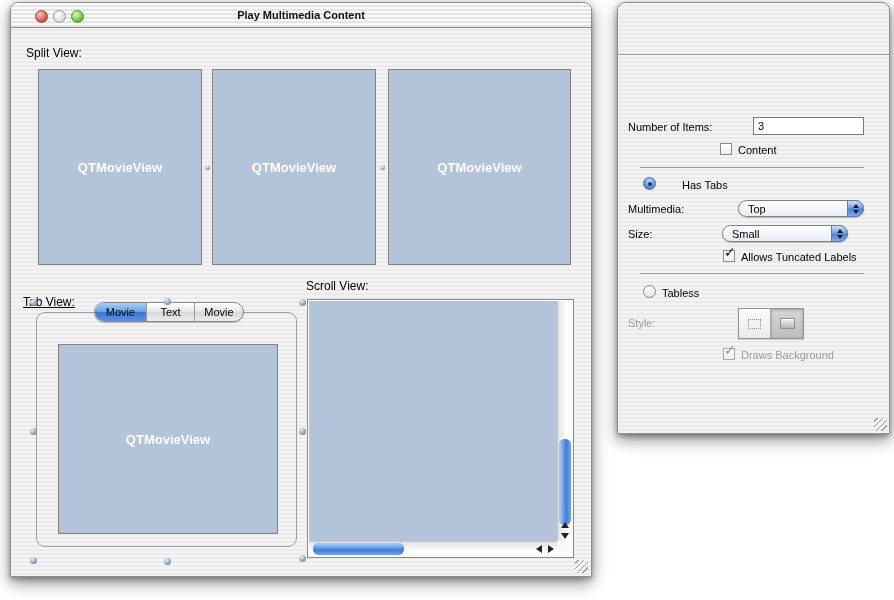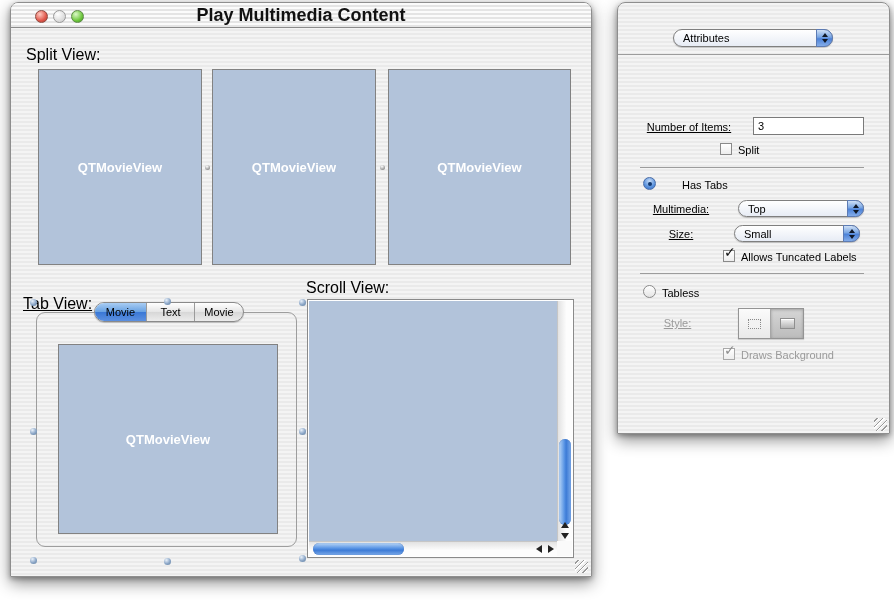--- a/index.html
+++ b/index.html
@@ -9,25 +9,25 @@
     background:repeating-linear-gradient(180deg,#f4f4f4 0 2px,#eaeaea 2px 4px);
     box-shadow:0 6px 16px rgba(0,0,0,.45), 0 2px 5px rgba(0,0,0,.3); }
   .titlebar { position:absolute; left:0; right:0; top:0; border-radius:7px 7px 0 0;
     background:repeating-linear-gradient(180deg,#fbfbfb 0 2px,#e4e4e4 2px 4px);
     border-bottom:1px solid #8c8c8c; display:flex; align-items:center; justify-content:center; }
   .tl { position:absolute; border-radius:50%; }
   .tl.red   { background:radial-gradient(circle at 35% 30%,#ffc9c0,#e0584c 60%,#a83a30); border:1px solid #8f4a41;}
   .tl.gray  { background:radial-gradient(circle at 35% 30%,#ffffff,#d9d9d9 70%,#bdbdbd); border:1px solid #9a9a9a;}
   .tl.green { background:radial-gradient(circle at 35% 30%,#dcf8c8,#6fc83e 60%,#3f8f23); border:1px solid #5d8a47;}
   .tl.hollow{ background:radial-gradient(circle at 40% 35%,#ffffff,#e3e3e3); border:1px solid #8f8f8f; }
-  .wtitle { font-size:18px; font-weight:bold; color:#111; }
+  .wtitle { font-size:11px; font-weight:bold; color:#111; }
   .wtitle.small { font-size:11px; }
-  .lbl { position:absolute; font-size:16px; color:#000; white-space:nowrap; }
+  .lbl { position:absolute; font-size:12px; color:#000; white-space:nowrap; }
   .lbl.s11 { font-size:11px; }
-  .lbl.right { text-align:center;text-decoration:underline; }
+  .lbl.right { text-align:left; }
   .lbl.dis { color:#9a9a9a; }
   .movie-pane { position:absolute; background:#b2c3da; border:1px solid #828282;
     display:flex; align-items:center; justify-content:center; color:#fff; font-weight:bold; font-size:13px; }
   .dimple { position:absolute; width:5px; height:5px; border-radius:50%;
     background:radial-gradient(circle at 40% 30%,#fdfdfd,#8e8e8e 75%); }
   .aqua-btn { position:absolute; border:1px solid #878787; border-radius:11px;
     background:linear-gradient(180deg,#ffffff,#ececec 48%,#d9d9d9 52%,#efefef);
     box-shadow:0 1px 2px rgba(0,0,0,.25); font-size:12px; display:flex; align-items:center; justify-content:center; }
   .tabbox { position:absolute; border:1px solid #9d9d9d; border-radius:9px; }
   .tabbar { position:absolute; display:flex; border:1px solid #8a8a8a; border-radius:10px; overflow:hidden;
@@ -162,54 +162,47 @@
     </div>
     <div class="corner"></div>
   </div>
 
   <div class="grip" style="right:3px; bottom:3px;"></div>
 </div>
 
 <div class="window" style="left:617px; top:2px; width:273px; height:432px;">
 
 
-  <div class="popup" style="left:55px; top:26px; width:160px; height:18px;">
-    <span>Attributes</span>
-    <span class="cap">
-        <i class="u"></i>
-        <i class="d"></i>
-      </span>
-  </div>
 
   <div class="hr" style="left:0; right:0; top:51px;"></div>
 
   <span class="lbl s11 right" style="left:10px; top:118px; width:122px;">Number of Items:</span>
   <div class="tfield" style="left:135px; top:114px; width:111px; height:18px;">
     <span>3</span>
   </div>
 
   <span class="cbox" style="left:102px; top:140px;"></span>
-  <span class="lbl s11" style="left:120px; top:141px;">Split</span>
+  <span class="lbl s11" style="left:120px; top:141px;">Content</span>
 
   <div class="hr" style="left:22px; width:224px; top:164px;"></div>
 
   <span class="radio sel" style="left:25px; top:174px;"></span>
   <span class="lbl s11" style="left:44px; top:176px;padding-left:20px;">Has Tabs</span>
 
   <span class="lbl s11 right" style="left:10px; top:200px; width:106px;">Multimedia:</span>
   <div class="popup" style="left:120px; top:197px; width:126px; height:17px;">
     <span>Top</span>
     <span class="cap">
         <i class="u"></i>
         <i class="d"></i>
       </span>
   </div>
 
   <span class="lbl s11 right" style="left:10px; top:225px; width:106px;">Size:</span>
-  <div class="popup" style="left:116px; top:222px; width:126px; height:17px;">
+  <div class="popup" style="left:104px; top:222px; width:126px; height:17px;">
     <span>Small</span>
     <span class="cap">
         <i class="u"></i>
         <i class="d"></i>
       </span>
   </div>
 
   <span class="cbox" style="left:105px; top:247px;">
     <span class="mark">✓</span>
   </span>

